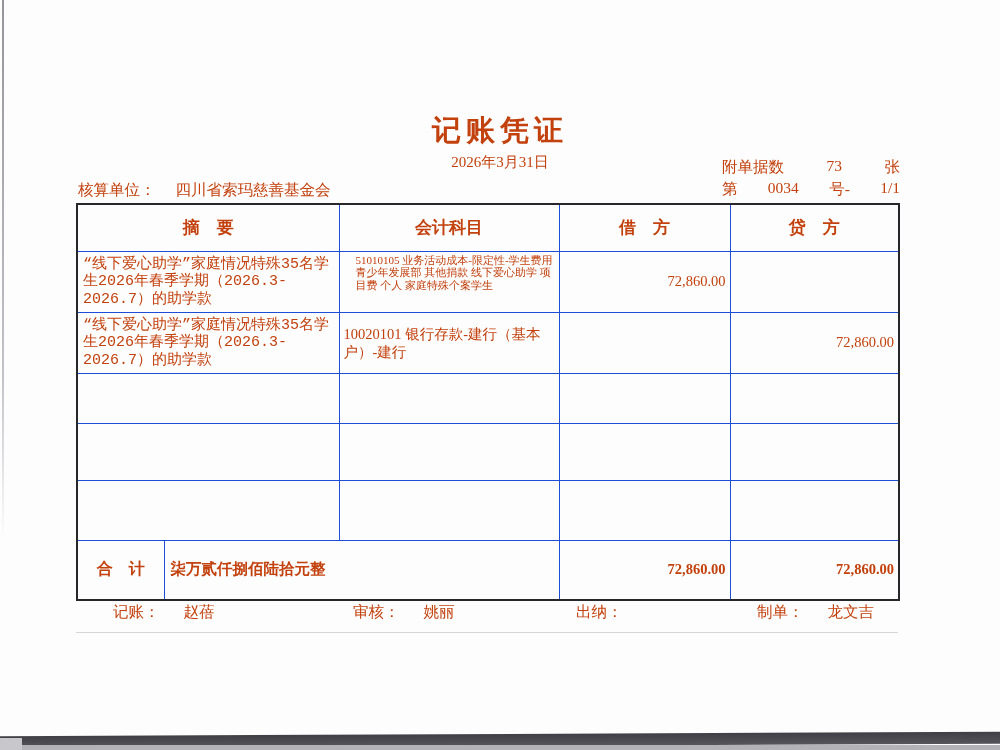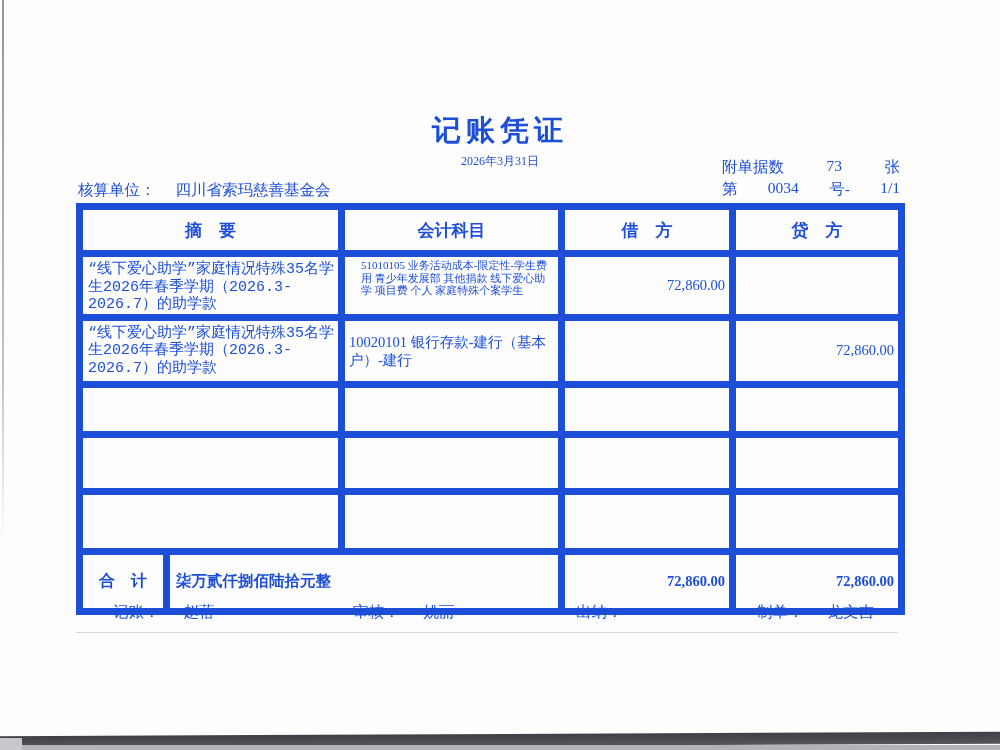--- a/index.html
+++ b/index.html
@@ -1,44 +1,44 @@
 <!DOCTYPE html>
 <html><head>
 <meta charset="utf-8">
 <style>
   html,body{margin:0;padding:0;background:#e9e9ec;}
   .page{
     position:relative;width:1000px;height:750px;margin:0 auto;
     background:#fdfdfe;overflow:hidden;
     font-family:"Liberation Serif","DejaVu Serif",serif;
-    color:#1d4ed8;
+    color:#c2410c;
   }
   
   .scan-left-edge{position:absolute;left:2px;top:0;width:2px;height:540px;
     background:linear-gradient(to bottom,#94949b,#c2c2c8 70%,rgba(200,200,205,0));}
   .scan-bottom-dark{position:absolute;left:-6px;top:734px;width:1012px;height:12px;
     background:linear-gradient(to bottom,#3f3f45,#55555b);transform:rotate(-0.25deg);}
   .scan-bottom-gray{position:absolute;left:0;top:745px;width:1000px;height:5px;background:#b2b2b7;}
   .scan-corner{position:absolute;left:0;top:738px;width:22px;height:12px;background:#c7c7cc;}
 
   .title{position:absolute;left:0;top:111px;width:1000px;margin:0;text-align:center;
     font-size:29px;font-weight:bold;letter-spacing:5px;}
-  .date{position:absolute;left:0;top:153px;width:1000px;text-align:center;font-size:12px;}
+  .date{position:absolute;left:0;top:153px;width:1000px;text-align:center;font-size:15px;}
 
   .attach-row{position:absolute;left:722px;top:157px;width:178px;display:flex;
     justify-content:space-between;font-size:15.5px;}
   .number-row{position:absolute;left:722px;top:179px;width:178px;display:flex;
     justify-content:space-between;font-size:15.5px;}
   .unit-row{position:absolute;left:78px;top:180px;font-size:15.5px;}
   .unit-row .unit-name{margin-left:20px;}
 
   table.voucher{position:absolute;left:76px;top:203px;width:822px;
     border-collapse:collapse;table-layout:fixed;
     border:2px solid #26262b;}
-  table.voucher td,table.voucher th{border:7px solid #1d4ed8;overflow:hidden;}
+  table.voucher td,table.voucher th{border:1px solid #1d4ed8;overflow:hidden;}
   tr.h-header{height:47px;}
   tr.h-r1{height:61px;}
   tr.h-r2{height:59px;}
   tr.h-r3{height:50px;}
   tr.h-r4{height:57px;}
   tr.h-r5{height:60px;}
   tr.h-total{height:60px;}
   th.col-head{font-size:17px;font-weight:bold;text-align:center;}
   td.summary-cell{font-size:15px;line-height:17.5px;padding:4px 3px 0 5px;vertical-align:top;font-family:Liberation Mono, monospace;}
   td.acct-sm{font-size:11px;line-height:12.5px;padding:2px 2px 0 16px;vertical-align:top;}

